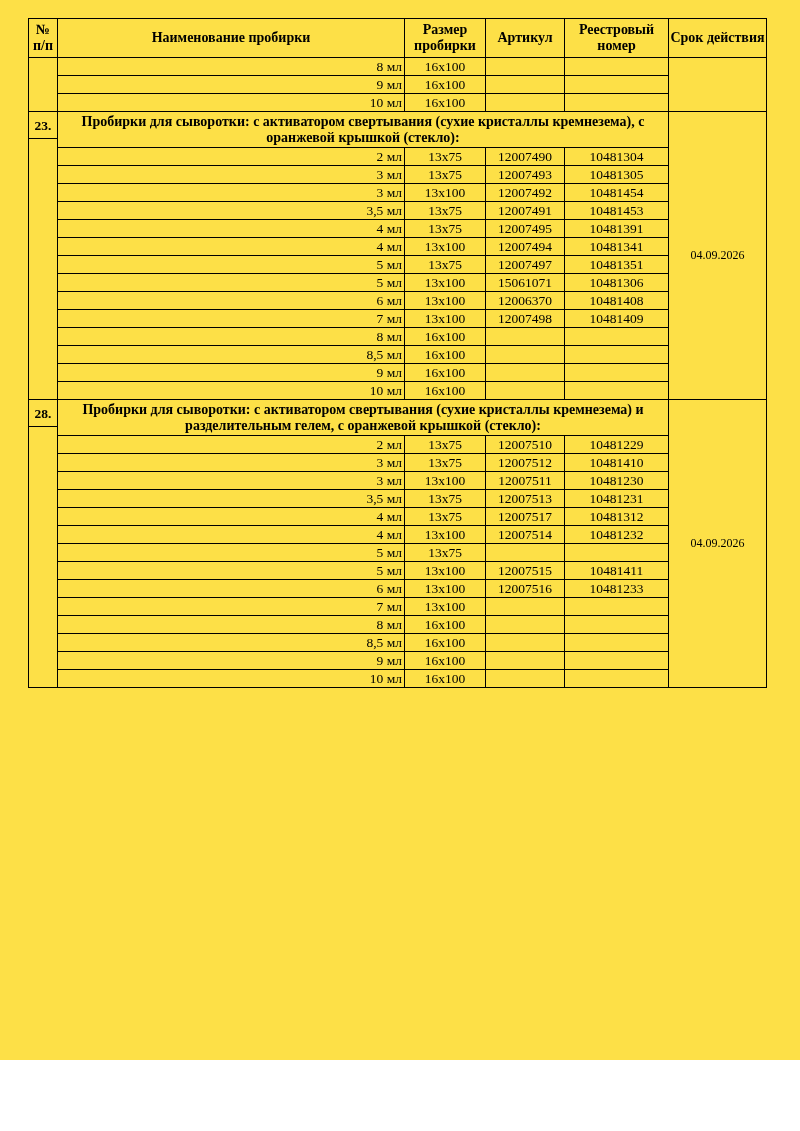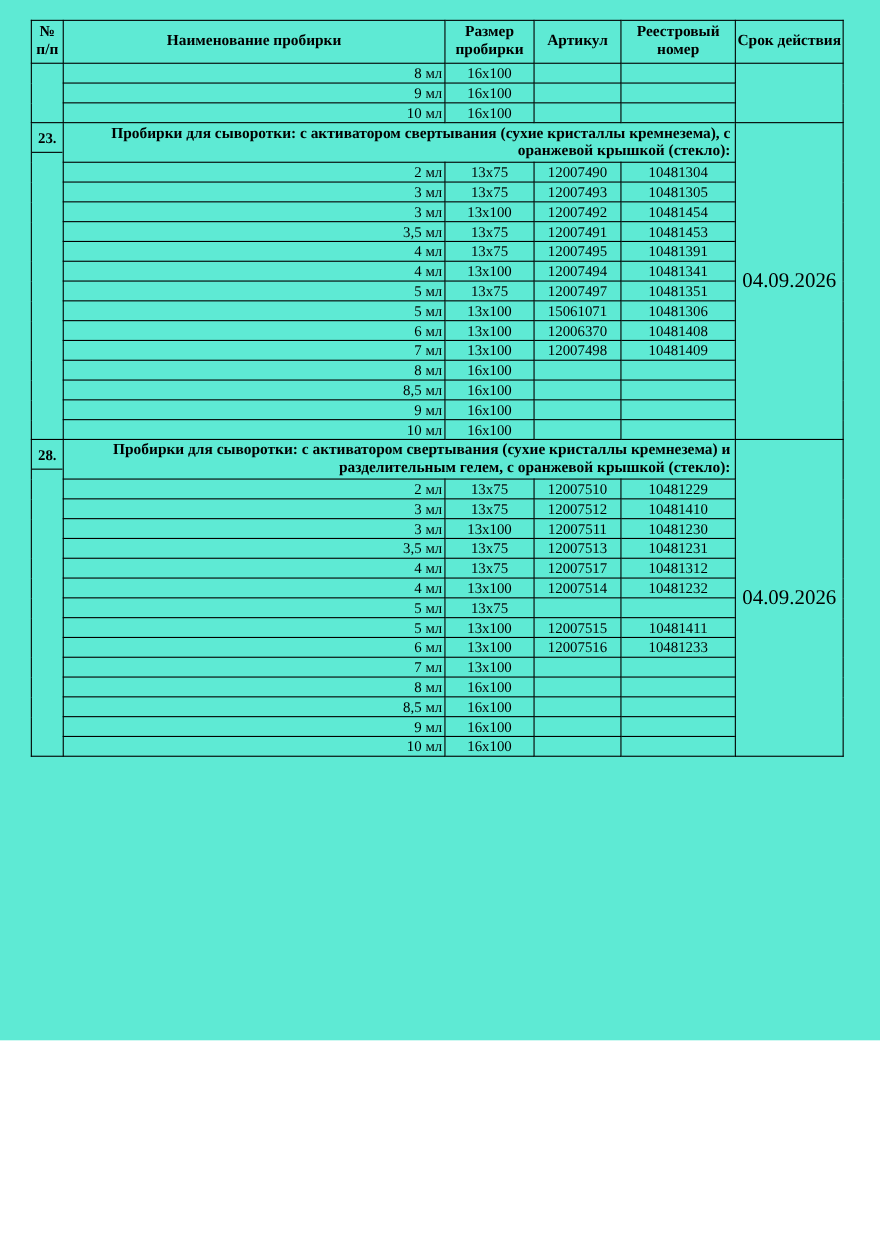--- a/index.html
+++ b/index.html
@@ -3,22 +3,22 @@
 <meta charset="utf-8">
 <style>
   html,body{
     margin:0; padding:0;
     background:#ffffff;
     font-family:"Liberation Serif","DejaVu Serif",serif;
     color:#000;
   }
   .page{
     position:relative;
-    width:800px; height:946px;
-    background:#5eead4;
+    width:800px; height:1060px;
+    background:#fde047;
     overflow:hidden;
   }
   table.doc-table{
     position:absolute;
     left:28px; top:18px;
     width:738px;
     border-collapse:collapse;
     table-layout:fixed;
   }
   .doc-table th, .doc-table td{
@@ -43,21 +43,21 @@
     padding:0.5px 2px;
     vertical-align:middle;
   }
   td.cell-name{ text-align:right; padding-left:4px; }
   td.cell-center{ text-align:center; }
   
   td.section-title{
     font-weight:bold;
     font-size:14px;
     line-height:15.5px;
-    text-align:right;
+    text-align:center;
     height:33px;
     padding:1px 4px;
   }
   
   td.num-cell{
     vertical-align:top;
     padding:0;
     font-weight:bold;
   }
   .num-inner{
@@ -65,21 +65,21 @@
     border-bottom:1px solid #000;
     display:flex;
     align-items:center;
     justify-content:center;
     font-size:13.5px;
   }
   
   td.validity-cell{
     text-align:center;
     vertical-align:middle;
-    font-size:19px;
+    font-size:12px;
   }
 </style>
 </head>
 <body>
 
 <div class="page">
   <table class="doc-table">
     <colgroup>
       <col style="width:29px">
       <col style="width:347px">

